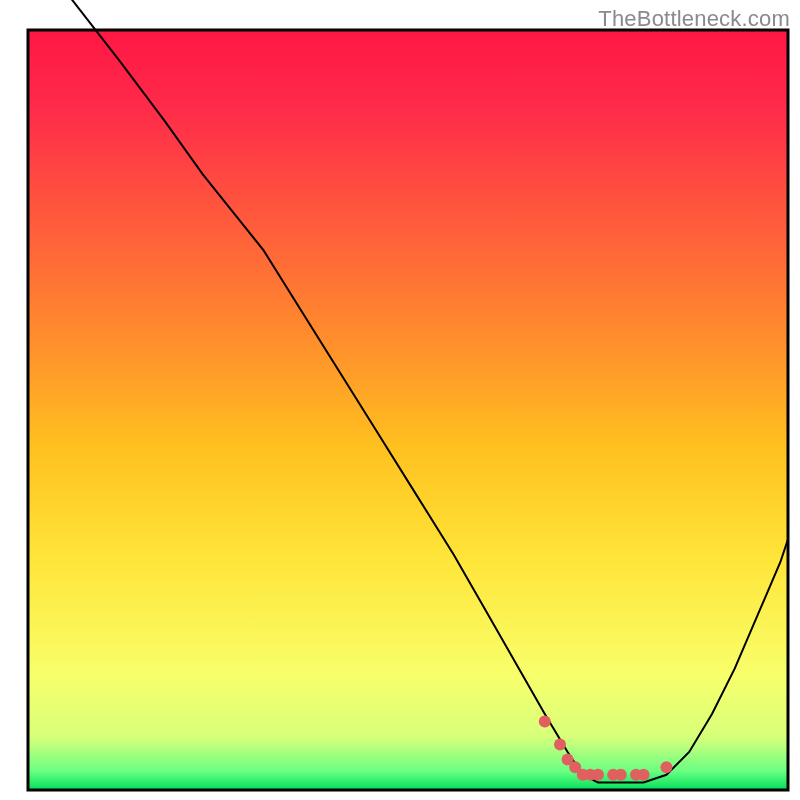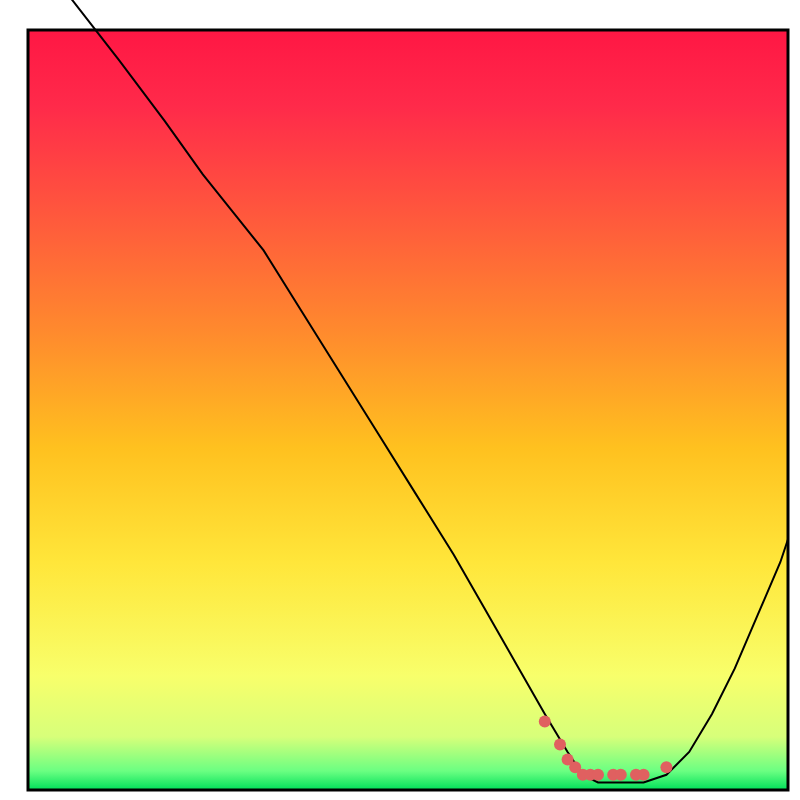--- a/index.html
+++ b/index.html
@@ -65,13 +65,14 @@
         <circle cx="590.4" cy="774.8" r="6" fill="#e06060"></circle>
         <circle cx="598.0" cy="774.8" r="6" fill="#e06060"></circle>
         <circle cx="613.2" cy="774.8" r="6" fill="#e06060"></circle>
         <circle cx="620.8" cy="774.8" r="6" fill="#e06060"></circle>
         <circle cx="636.0" cy="774.8" r="6" fill="#e06060"></circle>
         <circle cx="643.6" cy="774.8" r="6" fill="#e06060"></circle>
         <circle cx="666.4" cy="767.2" r="6" fill="#e06060"></circle>
       </g>
 </svg>
 
+<div class="watermark">TheBottleneck.com</div>
 </div>
 
 </body></html>

